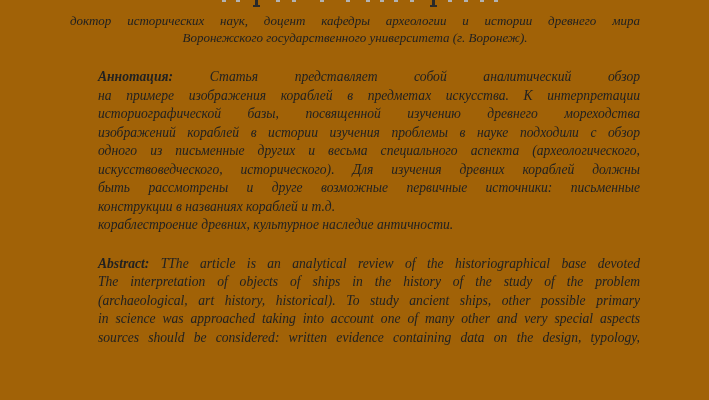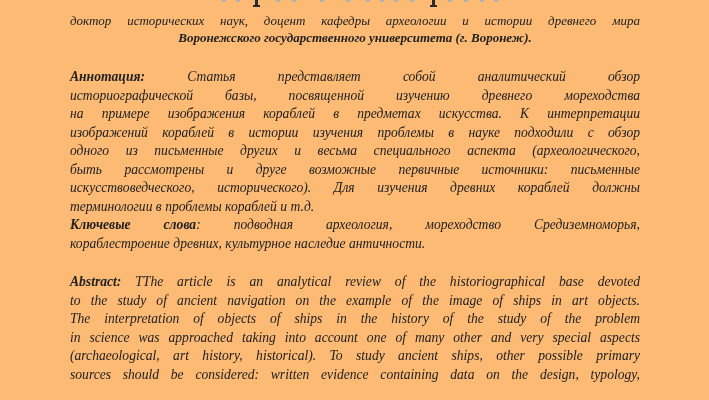--- a/index.html
+++ b/index.html
@@ -1,34 +1,34 @@
 <!DOCTYPE html>
 <html><head>
 <meta charset="utf-8">
 <style>
   * { margin:0; padding:0; box-sizing:border-box; }
   html, body { background:#ffffff; }
   .page {
     position:relative; width:709px; height:400px; overflow:hidden;
-    background:#fdba74; color:#212121;
+    background:#a16207; color:#212121;
     font-family:"Liberation Serif","DejaVu Serif",serif;
     font-style:italic;
   }
   .content { position:absolute; left:70px; right:69px; top:0; }
   
   .frag { position:absolute; background:#b3b3b3; height:2px; width:4px; top:0; }
   .frag.stem { background:#2a2a2a; height:6px; width:3px; top:0; }
   .frag.foot { background:#2a2a2a; height:2px; width:7px; top:5px; }
   .affiliation { margin-top:12px; font-size:13px; line-height:17px; }
   .jline { text-align:justify; text-align-last:justify; -moz-text-align-last:justify; }
-  .center { text-align:center;font-weight:bold; }
+  .center { text-align:center; }
   .block { font-size:13.6px; line-height:18.5px; }
   .annotation-block { margin-top:22px; }
   .abstract-block { margin-top:20px; }
-  .line { text-align:left; }
+  .line { text-align:left;margin-left:28px; }
   .line.fill { text-align:justify; text-align-last:justify; -moz-text-align-last:justify; }
   b { font-weight:bold; font-style:italic; }
 </style>
 </head>
 <body>
 
 <div class="page">
 
   <div>
     <div class="frag" style="left:222px"></div>
@@ -54,39 +54,37 @@
   <div class="content">
 
     <div class="affiliation">
       <div class="jline">доктор исторических наук, доцент кафедры археологии и истории древнего мира</div>
       <div class="center">Воронежского государственного университета (г. Воронеж).</div>
     </div>
 
     <div class="block annotation-block">
       <div>
           <div class="line fill"><b>Аннотация: </b>Статья представляет собой аналитический обзор</div>
+          <div class="line fill">на примере изображения кораблей в предметах искусства. К интерпретации</div>
           <div class="line fill">историографической базы, посвященной изучению древнего мореходства</div>
-          <div class="line fill">на примере изображения кораблей в предметах искусства. К интерпретации</div>
           <div class="line fill">изображений кораблей в истории изучения проблемы в науке подходили с обзор</div>
           <div class="line fill">одного из письменные других и весьма специального аспекта (археологического,</div>
+          <div class="line fill">искусствоведческого, исторического). Для изучения древних кораблей должны</div>
           <div class="line fill">быть рассмотрены и друге возможные первичные источники: письменные</div>
-          <div class="line fill">искусствоведческого, исторического). Для изучения древних кораблей должны</div>
-          <div class="line">терминологии в проблемы кораблей и т.д.</div>
+          <div class="line">конструкции в названиях кораблей и т.д.</div>
         </div>
       <div>
-          <div class="line fill"><b>Ключевые слова</b>: подводная археология, мореходство Средиземноморья,</div>
           <div class="line">кораблестроение древних, культурное наследие античности.</div>
         </div>
     </div>
 
     <div class="block abstract-block">
       <div>
           <div class="line fill"><b>Abstract: </b>TThe article is an analytical review of the historiographical base devoted</div>
-          <div class="line fill">to the study of ancient navigation on the example of the image of ships in art objects.</div>
           <div class="line fill">The interpretation of objects of ships in the history of the study of the problem</div>
+          <div class="line fill">(archaeological, art history, historical). To study ancient ships, other possible primary</div>
           <div class="line fill">in science was approached taking into account one of many other and very special aspects</div>
-          <div class="line fill">(archaeological, art history, historical). To study ancient ships, other possible primary</div>
           <div class="line fill">sources should be considered: written evidence containing data on the design, typology,</div>
         </div>
     </div>
 
   </div>
 </div>
 
 </body></html>

